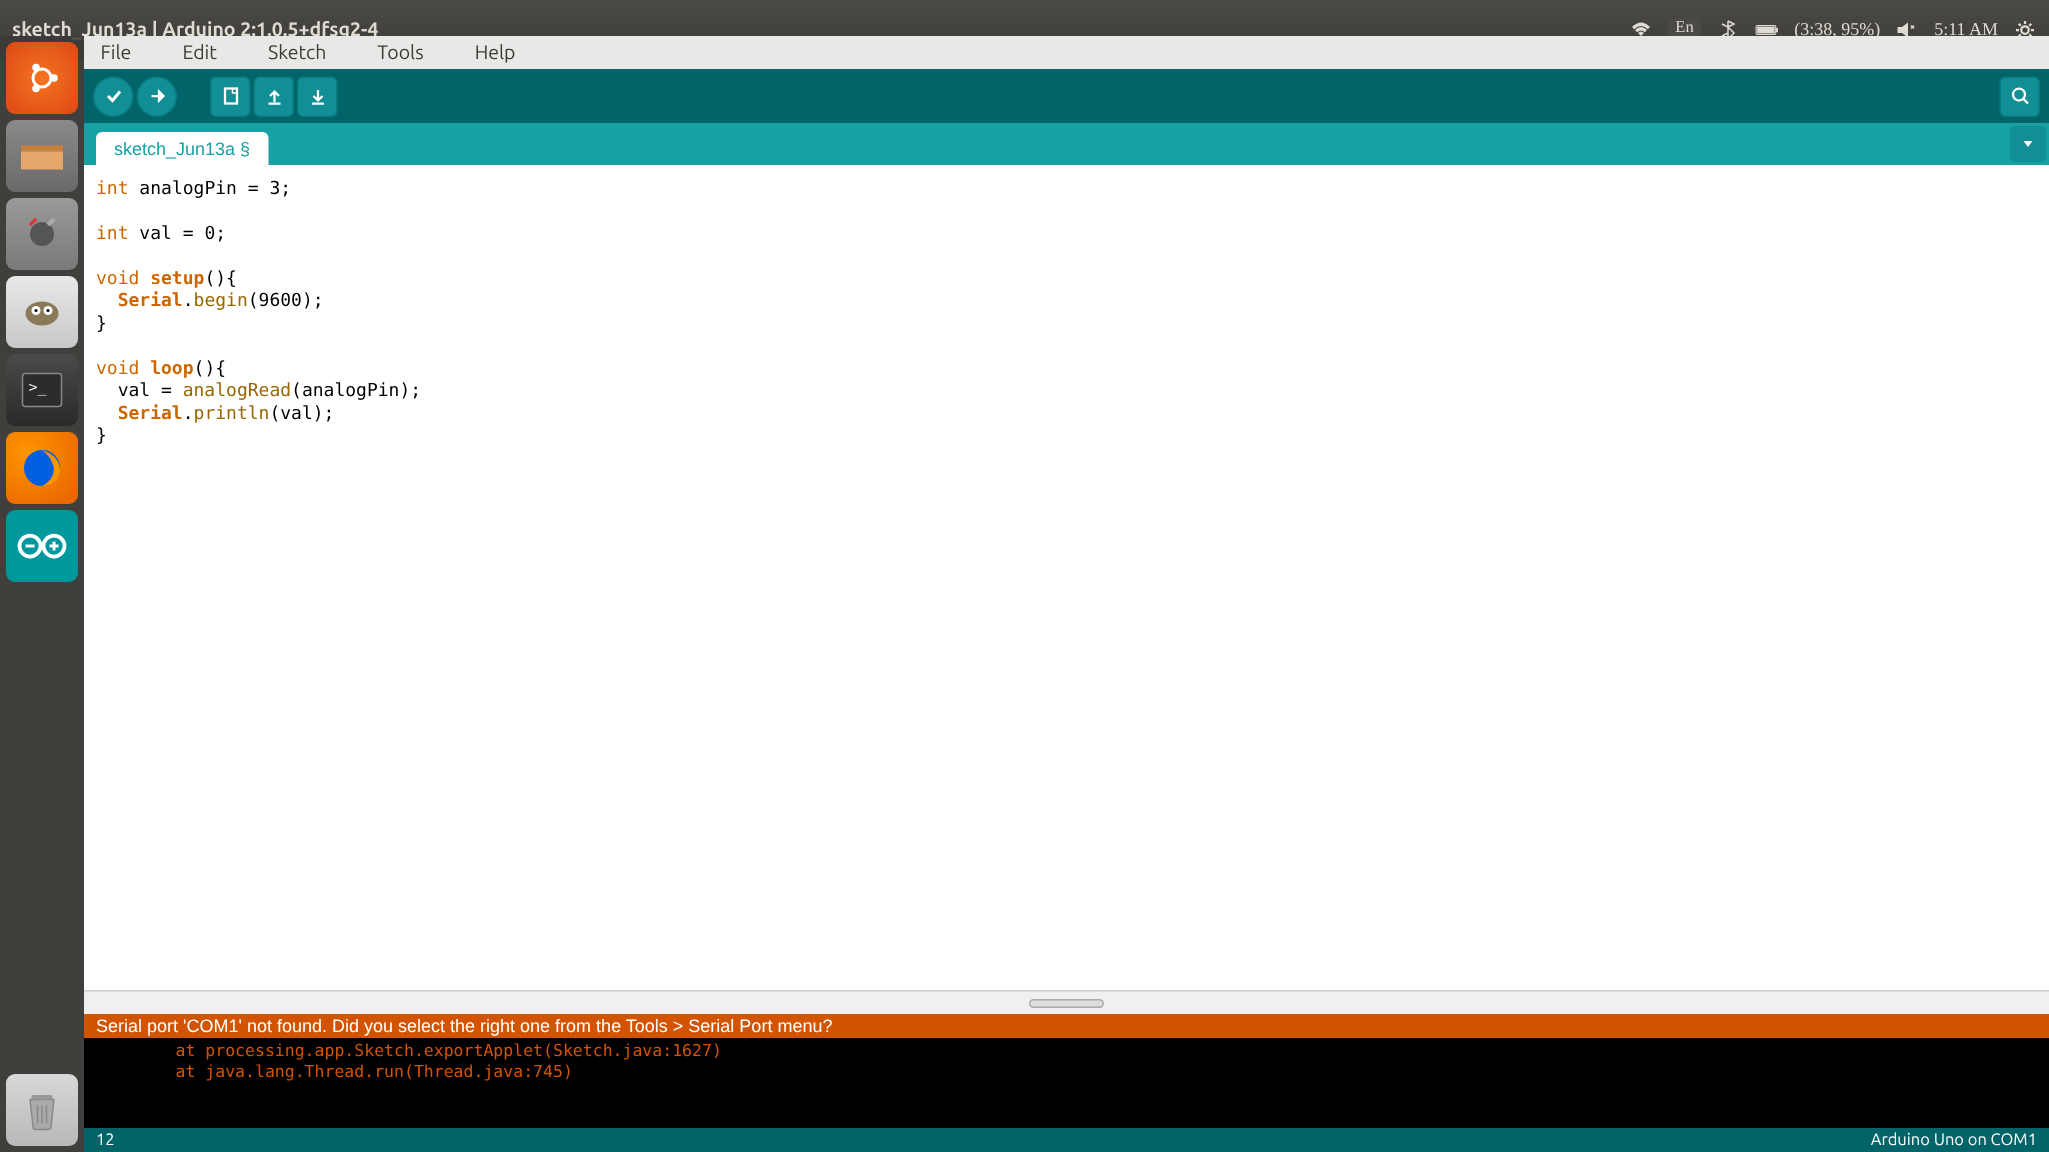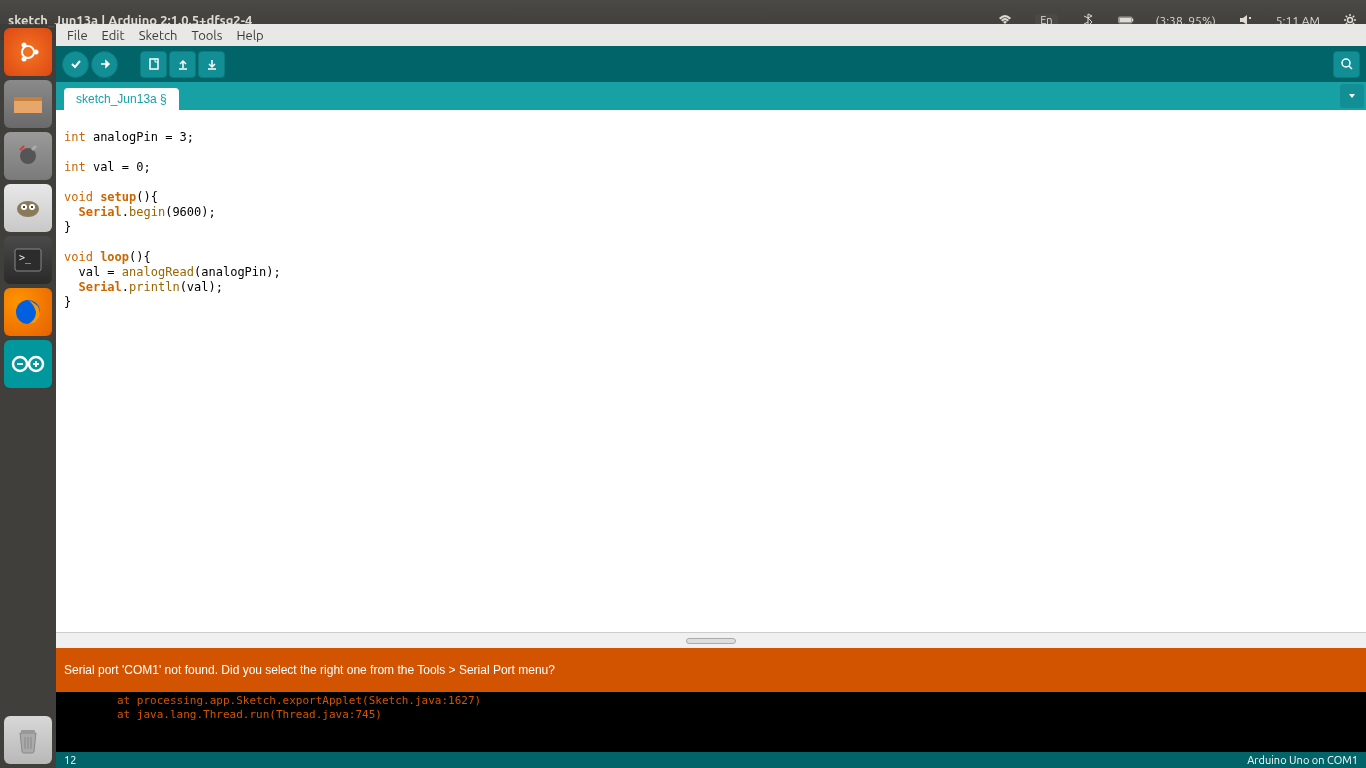--- a/index.html
+++ b/index.html
@@ -1,21 +1,21 @@
 <!DOCTYPE html>
 <html><head>
 <meta charset="utf-8">
 <style>
 * { margin: 0; padding: 0; box-sizing: border-box; }
 body { font-family: Ubuntu, "Liberation Sans", sans-serif; width: 1366px; height: 768px; overflow: hidden; background: #5a5a52; position: relative; }
 
 
 .topbar { height: 40px; background: #3c3b37; background: linear-gradient(#4a4945, #3c3b37); display: flex; align-items: center; color: #dfdbd2; font-size: 13px; padding: 0 8px; }
 .topbar-title { font-weight: bold; flex: 0 0 auto; }
-.topbar-right { margin-left: auto; display: flex; align-items: center; gap: 22px; }
+.topbar-right { margin-left: auto; display: flex; gap: 10px; font-family: Liberation Serif, serif; }
 .topbar-icon { width: 16px; height: 16px; display: inline-flex; align-items: center; justify-content: center; }
 .lang-badge { background: #4a4945; padding: 0 5px; border-radius: 2px; font-size: 11px; color: #dfdbd2; }
 .battery-text { font-size: 12px; }
 .time-text { font-size: 12px; }
 
 
 .launcher { position: absolute; left: 0; top: 24px; width: 56px; height: calc(100% - 24px); background: rgba(60,59,55,0.85); padding: 4px; display: flex; flex-direction: column; gap: 4px; }
 .launcher-item { width: 48px; height: 48px; border-radius: 6px; display: flex; align-items: center; justify-content: center; cursor: pointer; }
 .launcher-item.ubuntu { background: radial-gradient(circle, #f47421, #dd4814); }
 .launcher-item.files { background: linear-gradient(#8a8a8a, #6a6a6a); }
@@ -23,47 +23,47 @@
 .launcher-item.gimp { background: linear-gradient(#e8e8e8, #c8c8c8); }
 .launcher-item.terminal { background: linear-gradient(#4a4a4a, #2a2a2a); }
 .launcher-item.firefox { background: radial-gradient(circle at 30% 30%, #ff9500, #e66000); }
 .launcher-item.arduino-app { background: #00979d; }
 .launcher-item.trash { margin-top: auto; background: linear-gradient(#d8d8d8, #b8b8b8); }
 
 
 .arduino-window { position: absolute; left: 56px; top: 24px; right: 0; bottom: 0; display: flex; flex-direction: column; background: #fff; }
 
 
-.menubar { height: 22px; background: #e8e8e6; display: flex; align-items: center; gap: 0; padding: 4px 4px; font-size: 13px; color: #3c3b37; }
+.menubar { height: 22px; background: #e8e8e6; display: flex; align-items: center; gap: 20px; padding: 4px 4px; font-size: 13px; color: #3c3b37; }
 .menuitem { padding: 2px 7px; cursor: pointer; }
 
 
 .toolbar { height: 36px; background: #006468; display: flex; align-items: center; padding: 0 6px; gap: 2px; position: relative; }
 .tool-btn { width: 27px; height: 27px; border-radius: 50%; background: #128f94; display: flex; align-items: center; justify-content: center; cursor: pointer; border: 1px solid #0a7d82; }
 .tool-btn.square { border-radius: 4px; }
 .tool-gap { width: 18px; }
 .tool-btn-right { margin-left: auto; }
 .tool-btn svg { fill: #fff; }
 
 
 .tabbar { height: 28px; background: #17a1a5; display: flex; align-items: flex-end; padding-left: 8px; position: relative; }
 .tab { background: #fff; border-top-left-radius: 4px; border-top-right-radius: 4px; padding: 4px 12px; font-size: 12px; color: #17a1a5; font-family: sans-serif; cursor: pointer; text-align: right; }
 .tab-menu { position: absolute; right: 2px; top: 2px; width: 24px; height: 24px; background: #128f94; border-radius: 3px; display: flex; align-items: center; justify-content: center; cursor: pointer; }
 
 
-.editor { flex: 1; background: #fff; overflow: auto; padding: 20px 8px; font-family: Monospace, "DejaVu Sans Mono", monospace; font-size: 12px; line-height: 15px; color: #000; white-space: pre; }
+.editor { flex: 1; background: #fff; overflow: auto; padding: 8px 8px; font-family: Monospace, "DejaVu Sans Mono", monospace; font-size: 12px; line-height: 15px; color: #000; white-space: pre; }
 .kw-type { color: #cc6600; }
 .kw-func { color: #cc6600; font-weight: bold; }
 .kw-builtin { color: #996600; }
 
 .editor-resize { height: 16px; background: #f0f0f0; border-top: 1px solid #ccc; display: flex; align-items: center; justify-content: center; }
 .resize-handle { width: 50px; height: 6px; border: 1px solid #aaa; border-radius: 3px; background: #ddd; }
 
 
-.statusbar { height: 44px; background: #d35400; color: #fff; font-size: 12px; display: flex; align-items: center; padding: 0 8px; font-family: sans-serif; }
+.statusbar { height: 16px; background: #d35400; color: #fff; font-size: 12px; display: flex; align-items: center; padding: 0 8px; font-family: sans-serif; }
 
 
 .console { height: 60px; background: #000; color: #d35400; font-family: Monospace, monospace; font-size: 11px; padding: 2px 8px; overflow: hidden; white-space: pre; line-height: 14px; }
 
 
 .bottomstatus { height: 16px; background: #006468; color: #fff; font-size: 11px; display: flex; align-items: center; padding: 0 8px; }
 .bottomstatus-right { margin-left: auto; }
 </style>
 </head>
 <body>

